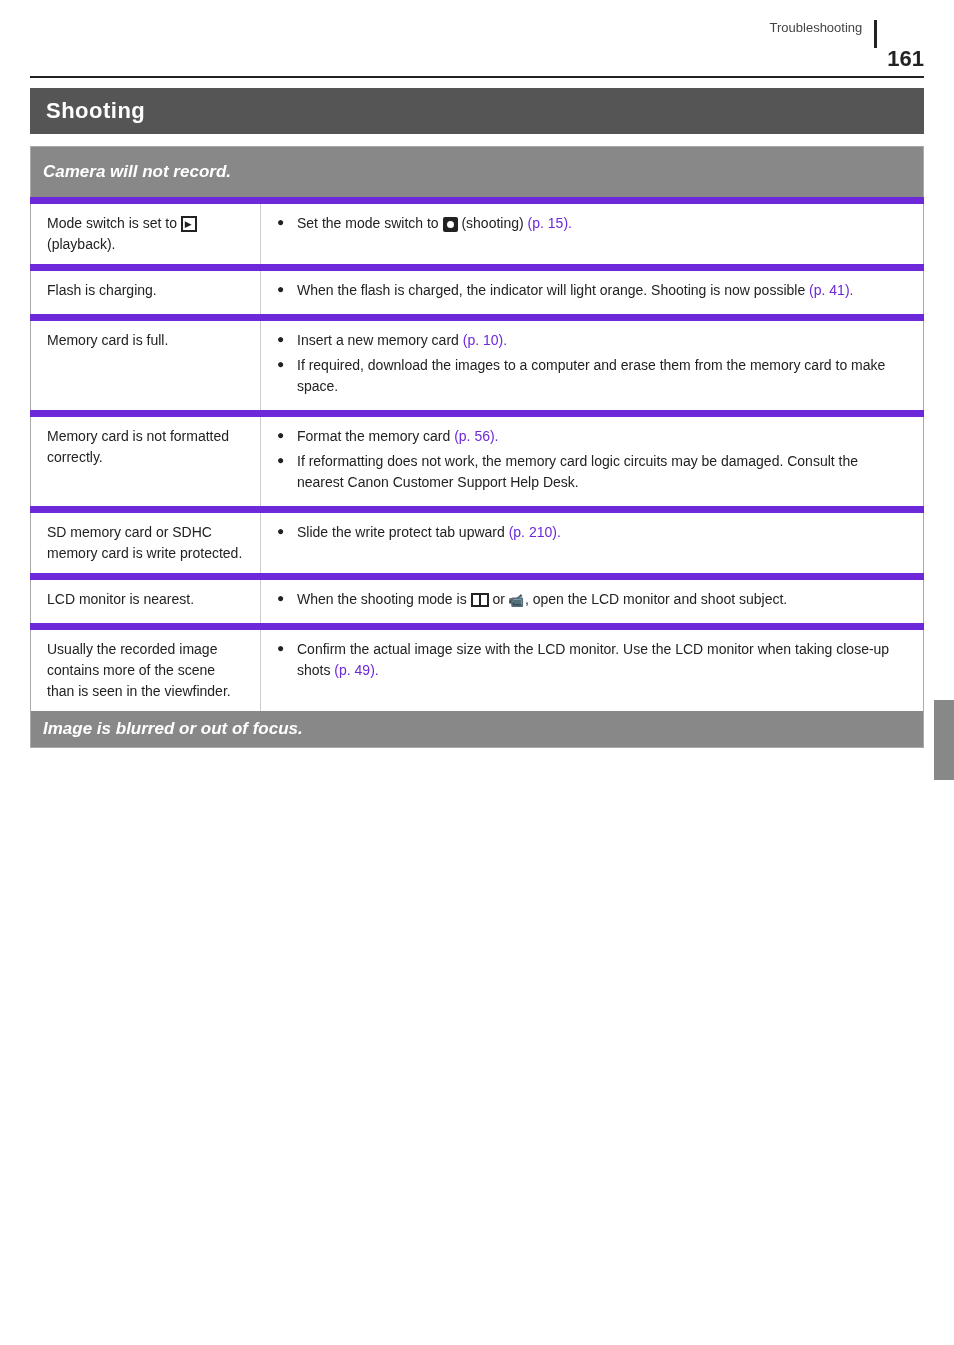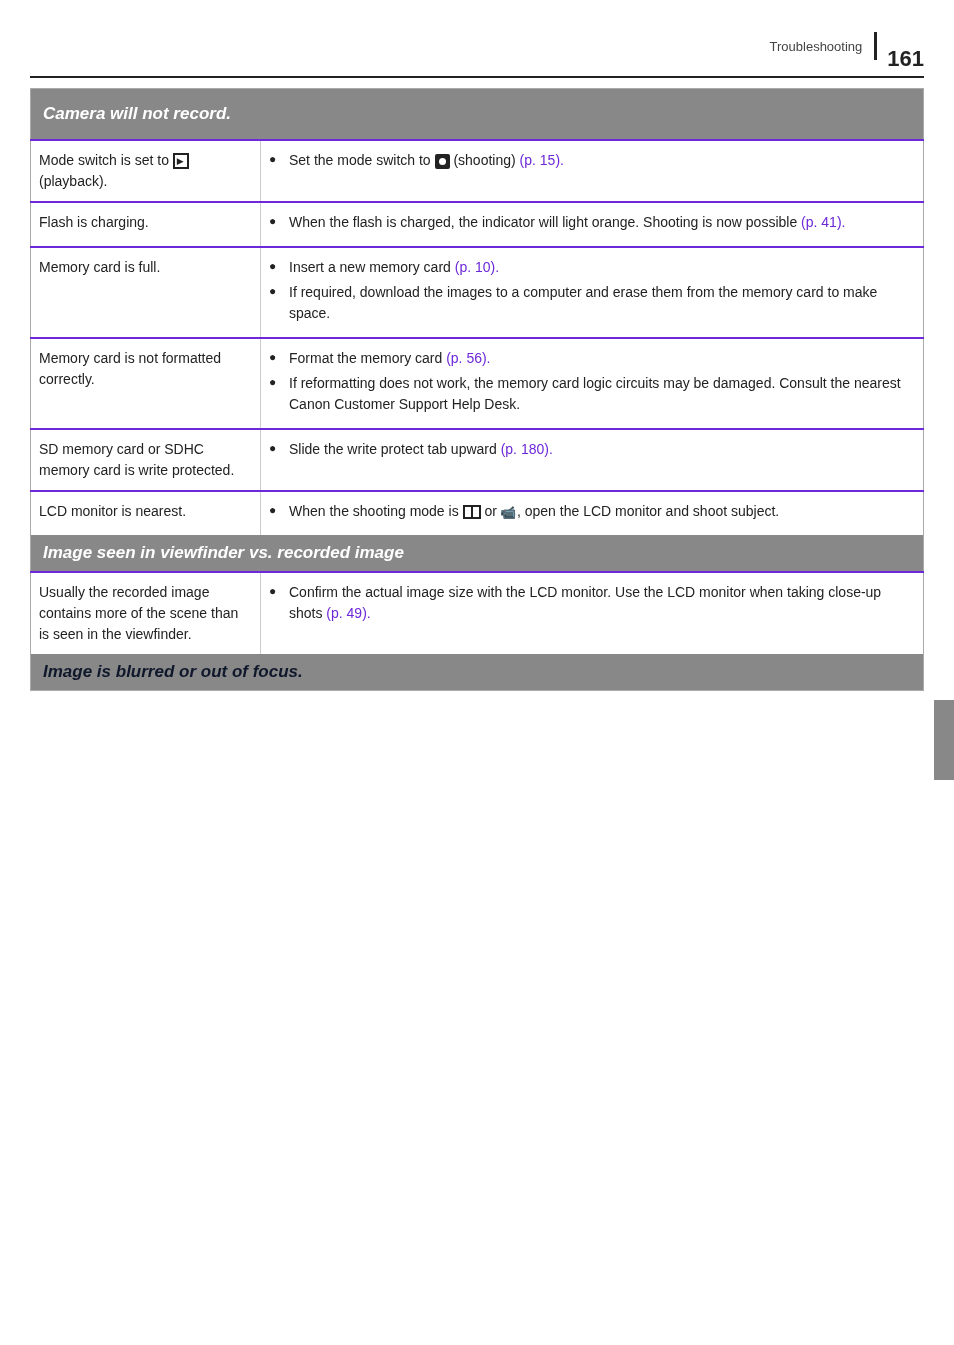--- a/index.html
+++ b/index.html
@@ -15,21 +15,21 @@
 
     .page-container {
       padding: 20px 30px 40px 30px;
       position: relative;
     }
 
     
     .page-header {
       display: flex;
       justify-content: flex-end;
-      align-items: center;
+      align-items: flex-start;
       margin-bottom: 10px;
       border-bottom: 2px solid #222;
       padding-bottom: 4px;
     }
     .header-text {
       font-size: 13px;
       color: #444;
       margin-right: 6px;
     }
     .header-page-num {
@@ -69,23 +69,23 @@
     .section-header-row td {
       background: #888;
       color: #fff;
       font-size: 17px;
       font-weight: bold;
       padding: 15px 12px;
       font-style: italic;
     }
 
     .content-row td {
-      padding: 9px 8px;
+      padding: 9px 16px;
       vertical-align: top;
-      border-top: 2px solid #6d28d9;
+      border-top: 7px solid #6d28d9;
       line-height: 1.5;
     }
 
     .content-row td:first-child {
       width: 230px;
       border-right: 1px solid #ccc;
     }
 
     .link-blue {
       color: #6d28d9;
@@ -155,20 +155,21 @@
 <body>
 
 <div class="page-container">
 
   <div class="page-header">
     <span class="header-text">Troubleshooting</span>
     <div class="header-divider"></div>
     <span class="header-page-num">161</span>
   </div>
 
+  <div class="section-title-banner">Shooting</div>
 
   <table class="content-table">
 
     <tbody>
         <tr class="section-header-row">
       <td colspan="2">Camera will not record.</td>
     </tr>
 
     <tr class="content-row">
       <td>
@@ -231,21 +232,21 @@
         </ul>
       </td>
     </tr>
 
     <tr class="content-row">
       <td>SD memory card or SDHC memory card is write protected.</td>
       <td>
         <ul class="bullet-list">
           <li>
             Slide the write protect tab upward
-            <span class="link-blue">(p. 180).</span>
+            <span class="link-blue">(p. 210).</span>
           </li>
         </ul>
       </td>
     </tr>
 
     <tr class="content-row">
       <td>LCD monitor is nearest.</td>
       <td>
         <ul class="bullet-list">
           <li>
@@ -254,38 +255,35 @@
               <span style="position:absolute;width:6px;height:10px;border-right:2px solid #222;top:0;left:2px;"></span>
             </span>
             or
             <span style="display:inline-block;vertical-align:middle;font-size:13px;font-weight:bold;">📹</span>,
             open the LCD monitor and shoot subject.
           </li>
         </ul>
       </td>
     </tr>
 
-    <tr class="section-subheader">
-      <td colspan="2" style="background:#888;color:#fff;font-size:17px;font-weight:bold;padding:8px 12px;font-style:italic;">Image seen in viewfinder vs. recorded image</td>
-    </tr>
 
     <tr class="content-row">
       <td>Usually the recorded image contains more of the scene than is seen in the viewfinder.</td>
       <td>
         <ul class="bullet-list">
           <li>
             Confirm the actual image size with the LCD monitor. Use the LCD monitor when taking close-up shots
             <span class="link-blue">(p. 49).</span>
           </li>
         </ul>
       </td>
     </tr>
 
     <tr class="section-subheader">
-      <td colspan="2" style="background:#888;color:#0f172a;font-size:17px;font-weight:bold;padding:8px 12px;font-style:italic;margin-left:16px;">Image is blurred or out of focus.</td>
+      <td colspan="2" style="background:#888;color:#ffffff;font-size:17px;font-weight:bold;padding:8px 12px;font-style:italic;margin-left:16px;">Image is blurred or out of focus.</td>
     </tr>
 
 
   </tbody>
     </table>
 
   <div class="sidebar-tab"></div>
 
 </div>
 

